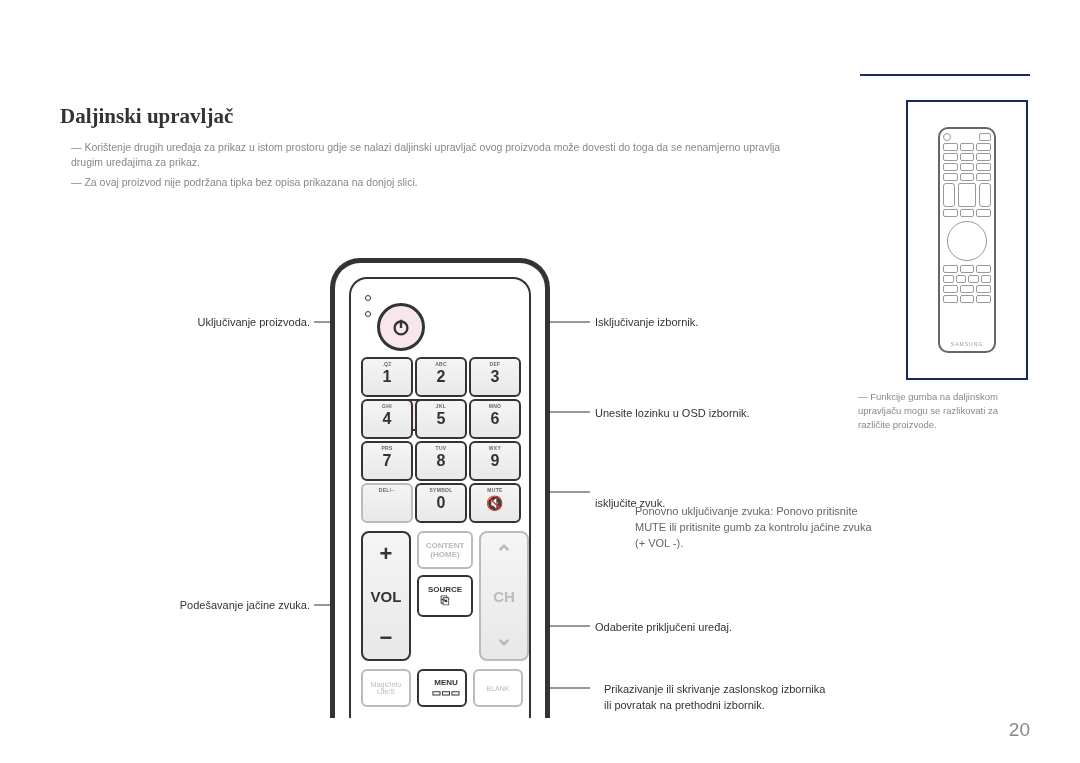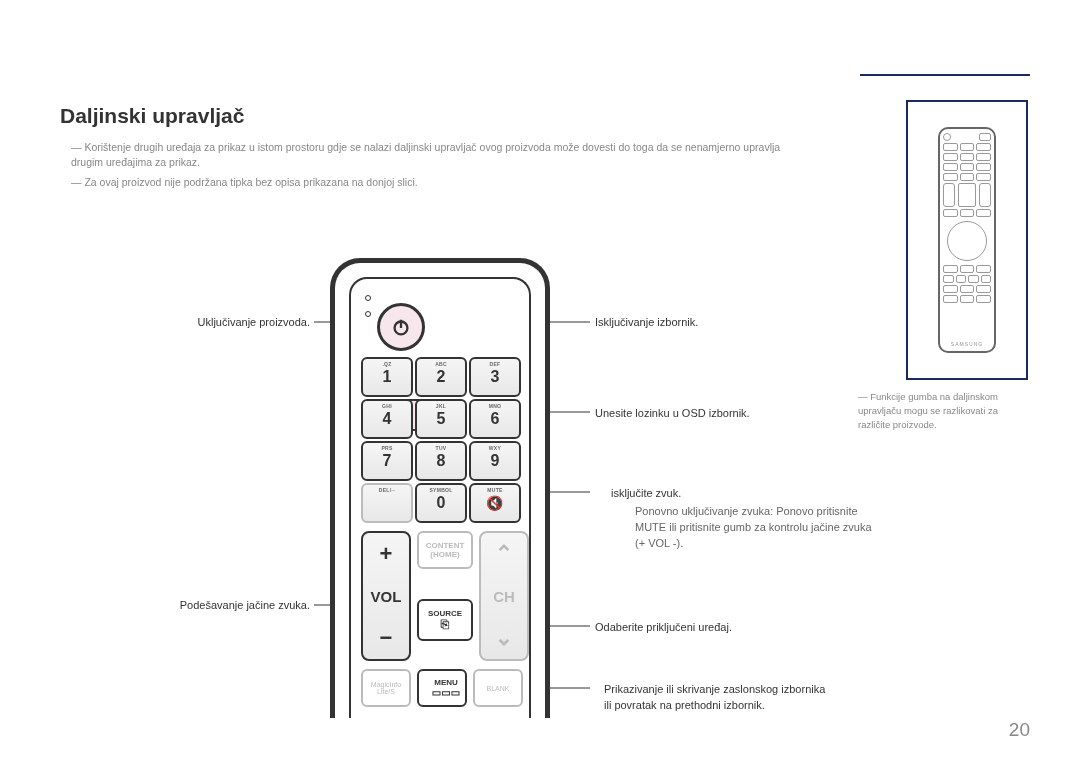--- a/index.html
+++ b/index.html
@@ -18,20 +18,21 @@
     width: 170px;
     border-top: 2px solid #1a2a5e;
   }
   .page-title {
     position: absolute;
     top: 104px;
     left: 60px;
     font-size: 21px;
     font-weight: bold;
     color: #333;
+    font-family: Liberation Serif, serif;
   }
   .note1, .note2 {
     position: absolute;
     left: 60px;
     font-size: 10.5px;
     color: #888;
     line-height: 1.4;
     max-width: 740px;
     margin-left: 11px;
   }
@@ -136,21 +137,21 @@
     height: 38px;
     border: 2px solid #6d28d9;
     border-radius: 6px;
     background: #fff;
     display: flex; flex-direction: column;
     align-items: center; justify-content: center;
     font-size: 8px; font-weight: bold;
     color: #bbb;
     border-color: #bbb;
   }
-  .small-btn.active { border-color: #333; color: #333; margin-top: 24px; }
+  .small-btn.active { border-color: #333; color: #333; }
   .small-btn .sub-icon { font-size: 11px; }
   .bottom-row {
     position: absolute;
     top: 406px;
     left: 26px;
     display: flex;
     gap: 6px;
   }
   .bottom-btn {
     width: 50px; height: 38px;
@@ -228,21 +229,21 @@
 <h1 class="page-title">Daljinski upravljač</h1>
 
 <p class="note1 dash">Korištenje drugih uređaja za prikaz u istom prostoru gdje se nalazi daljinski upravljač ovog proizvoda može dovesti do toga da se nenamjerno upravlja drugim uređajima za prikaz.</p>
 <p class="note2 dash">Za ovaj proizvod nije podržana tipka bez opisa prikazana na donjoj slici.</p>
 
 <div class="callout-l" style="top:315px; left:160px; width:150px;">Uključivanje proizvoda.</div>
 <div class="callout-l" style="top:598px; left:160px; width:150px;">Podešavanje jačine zvuka.</div>
 
 <div class="callout-r" style="top:315px; left:595px;">Isključivanje izbornik.</div>
 <div class="callout-r" style="top:406px; left:595px;">Unesite lozinku u OSD izbornik.</div>
-<div class="callout-r" style="top:486px; left:595px;margin-left:16px;">isključite zvuk.</div>
+<div class="callout-r" style="top:496px; left:595px;">isključite zvuk.</div>
 <div class="callout-r" style="top:504px; left:595px; max-width:240px; color:#666;margin-left:40px;">Ponovno uključivanje zvuka: Ponovo pritisnite MUTE ili pritisnite gumb za kontrolu jačine zvuka (+ VOL -).</div>
 <div class="callout-r" style="top:620px; left:595px;">Odaberite priključeni uređaj.</div>
 <div class="callout-r" style="top:682px; left:595px; max-width:230px;margin-left:9px;">Prikazivanje ili skrivanje zaslonskog izbornika ili povratak na prethodni izbornik.</div>
 
 <svg class="line-svg" width="1080" height="763">
   <g stroke="#333" stroke-width="1" fill="none">
     <line x1="314" y1="322" x2="350" y2="322"></line>
     <line x1="314" y1="605" x2="350" y2="605"></line>
     <line x1="530" y1="322" x2="590" y2="322"></line>
     <polyline points="522,412 560,412 590,412"></polyline>

